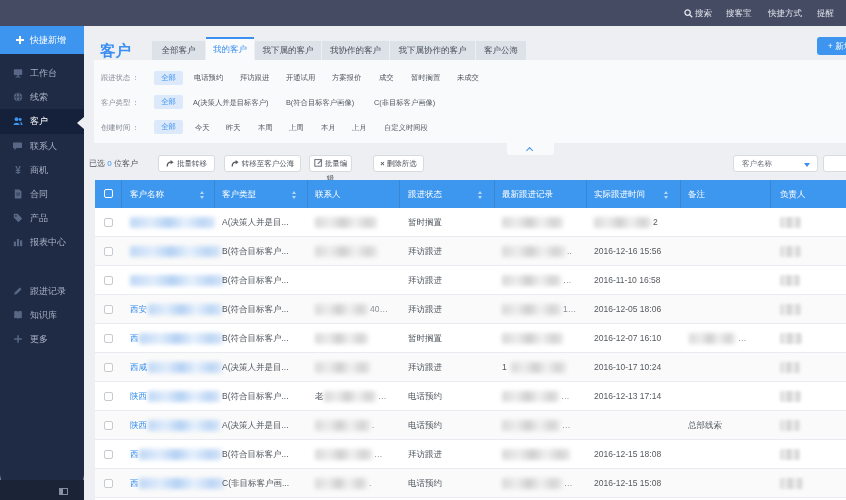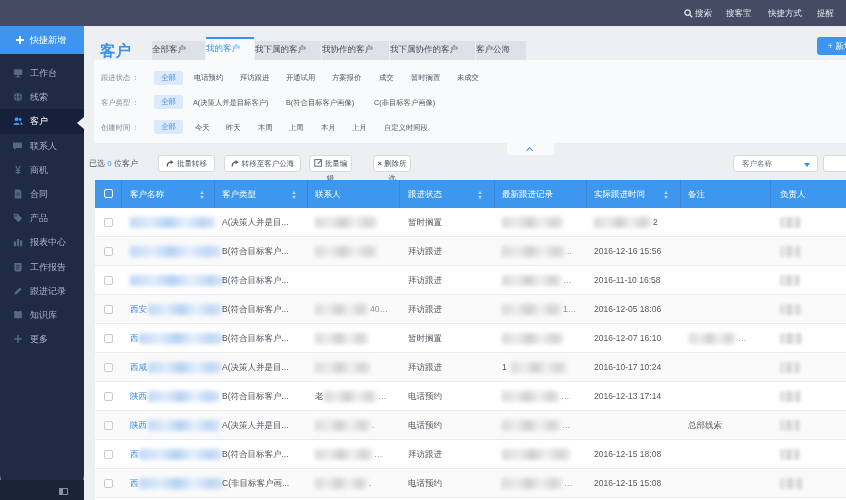--- a/index.html
+++ b/index.html
@@ -21,21 +21,21 @@
 .mi span { position:absolute; left:30px; top:0; line-height:24.2px; }
 .mi.act { background:#15213b; color:#fff; }
 .mi.act .ic { opacity:1; }
 #notch { position:absolute; left:77px; top:117px; width:0; height:0; border-top:6px solid transparent; border-bottom:6px solid transparent; border-right:7px solid #edeff3; z-index:25; }
 #sbfoot { position:absolute; left:0; top:454px; width:84px; height:20px; background:#1b2436; }
 #sbfoot .fi { position:absolute; left:59px; top:8px; width:9px; height:7px; border:1px solid #828b9c; background:#1b2436; }
 #sbfoot .fi:before { content:""; position:absolute; left:0; top:0; width:3px; height:6px; background:#8a93a5; }
 
 #content { position:absolute; left:84px; top:26px; width:762px; height:474px; background:#edeff3; }
 #title { position:absolute; left:16px; top:14.5px; font-size:15.5px; font-weight:bold; color:#3a8ff0; }
-.tab { position:absolute; top:15px; height:19px; background:#dde1e8; color:#4a4f57; font-size:8.5px; line-height:19px;font-family:Liberation Mono, monospace; }
+.tab { position:absolute; top:15px; height:19px; background:#dde1e8; color:#4a4f57; font-size:8.5px; text-align:center; line-height:19px; }
 .tab.act { top:11px; height:23px; background:#f9fafc; border-top:2px solid #3a8ff0; color:#3a8ff0; line-height:20px; }
 #addbtn { position:absolute; left:733px; top:11px; width:46px; height:18px; background:#3d95f0; border-radius:3px; color:#fff; font-size:8.5px; line-height:18px; text-align:center; }
 #panel { position:absolute; left:10px; top:34px; width:752px; height:83px; background:#f8fafc; }
 .flabel { position:absolute; left:7px; width:60px; color:#878d97; font-size:7.3px; }
 .chip { position:absolute; left:60px; width:29px; height:14px; background:#dbe9fb; border-radius:2px; color:#3a8ff0; font-size:7.3px; text-align:center; line-height:14px; }
 .fi9 { position:absolute; color:#51565e; font-size:7.3px; }
 #handle { position:absolute; left:423px; top:117px; width:47px; height:12px; background:#f9fafc; border-radius:0 0 3px 3px; }
 #handle .chev { position:absolute; left:20px; top:3px; width:6px; height:6px; }
 #handle .chev:before { content:""; position:absolute; left:0; top:1.5px; width:4.2px; height:4.2px; border-left:1.3px solid #4292f0; border-top:1.3px solid #4292f0; transform:rotate(45deg); }
 
@@ -131,29 +131,20 @@
       </svg>
       <span>报表中心</span>
     </div>
   <div class="mi" style="top:180.2px">
       <svg class="ic" width="10" height="10" viewBox="0 0 10 10">
         <path d="M0.8 0.8 h3.8 L9.2 5.4 L5.4 9.2 L0.8 4.6 z" fill="#5e6e8c"></path>
         <circle cx="2.9" cy="2.9" r="0.8" fill="#1f2b45"></circle>
       </svg>
       <span>产品</span>
     </div>
-  <div class="mi" style="top:228.6px">
-      <svg class="ic" width="10" height="10" viewBox="0 0 10 10">
-        <rect x="1.4" y="1" width="7.2" height="8.4" rx="0.8" fill="#5e6e8c"></rect>
-        <line x1="3" y1="3.4" x2="7" y2="3.4" stroke="#1f2b45" stroke-width="0.7"></line>
-        <line x1="3" y1="5.2" x2="7" y2="5.2" stroke="#1f2b45" stroke-width="0.7"></line>
-        <line x1="3" y1="7" x2="5.6" y2="7" stroke="#1f2b45" stroke-width="0.7"></line>
-      </svg>
-      <span>工作报告</span>
-    </div>
   <div class="mi" style="top:252.8px">
       <svg class="ic" width="10" height="10" viewBox="0 0 10 10">
         <path d="M1.2 8.8 L1.9 6.3 L6.8 1.4 L8.6 3.2 L3.7 8.1 z" fill="#5e6e8c"></path>
       </svg>
       <span>跟进记录</span>
     </div>
   <div class="mi" style="top:277.0px">
       <svg class="ic" width="10" height="10" viewBox="0 0 10 10">
         <path d="M1.2 1.4 C2.9 0.7 4.4 0.9 5 1.7 L5 8.8 C4.4 8 2.9 7.8 1.2 8.5 z" fill="#5e6e8c"></path>
         <path d="M8.8 1.4 C7.1 0.7 5.6 0.9 5 1.7 L5 8.8 C5.6 8 7.1 7.8 8.8 8.5 z" fill="#5e6e8c"></path>
@@ -218,21 +209,21 @@
         <path d="M4.6 1.1 L7.6 3.2 L4.6 5.3 z" fill="#55595f"></path>
       </svg> 批量转移</div>
   <div class="abtn" style="left:140px;width:77px"><svg style="vertical-align:-1px" width="9" height="8" viewBox="0 0 9 8">
         <path d="M1.2 7.6 C1.2 4.4 2.6 3.2 5 3.2" fill="none" stroke="#55595f" stroke-width="1.3"></path>
         <path d="M4.6 1.1 L7.6 3.2 L4.6 5.3 z" fill="#55595f"></path>
       </svg> 转移至客户公海</div>
   <div class="abtn" style="left:225px;width:43px"><svg style="vertical-align:-1px" width="9" height="9" viewBox="0 0 9 9">
         <rect x="0.8" y="1.6" width="6.6" height="6.6" fill="none" stroke="#6a6f78" stroke-width="1"></rect>
         <path d="M3.4 5.6 L7.6 1.2 L8.4 2 L4.2 6.2 z" fill="#6a6f78"></path>
       </svg> 批量编辑</div>
-  <div class="abtn" style="left:289px;width:38px"><span style="font-weight:bold">×</span> 删除所选</div>
+  <div class="abtn" style="left:289px;width:51px"><span style="font-weight:bold">×</span> 删除所选</div>
   <div class="rsel" style="left:649px;width:85px;padding-left:8px">客户名称<span style="position:absolute;right:7px;top:7px;width:0;height:0;border-left:3.5px solid transparent;border-right:3.5px solid transparent;border-top:4px solid #3a8ff0"></span></div>
   <div class="rsel" style="left:739px;width:30px"></div>
 
   <div id="table">
     <div id="thead">
       <div class="cb" style="top:9px;border-color:#fff;background:transparent"></div>
       <div class="vs" style="left:26px"></div>
       <div class="hc" style="left:35px">客户名称</div>
         <div class="sort" style="left:105px"></div>
       <div class="vs" style="left:119px"></div>

